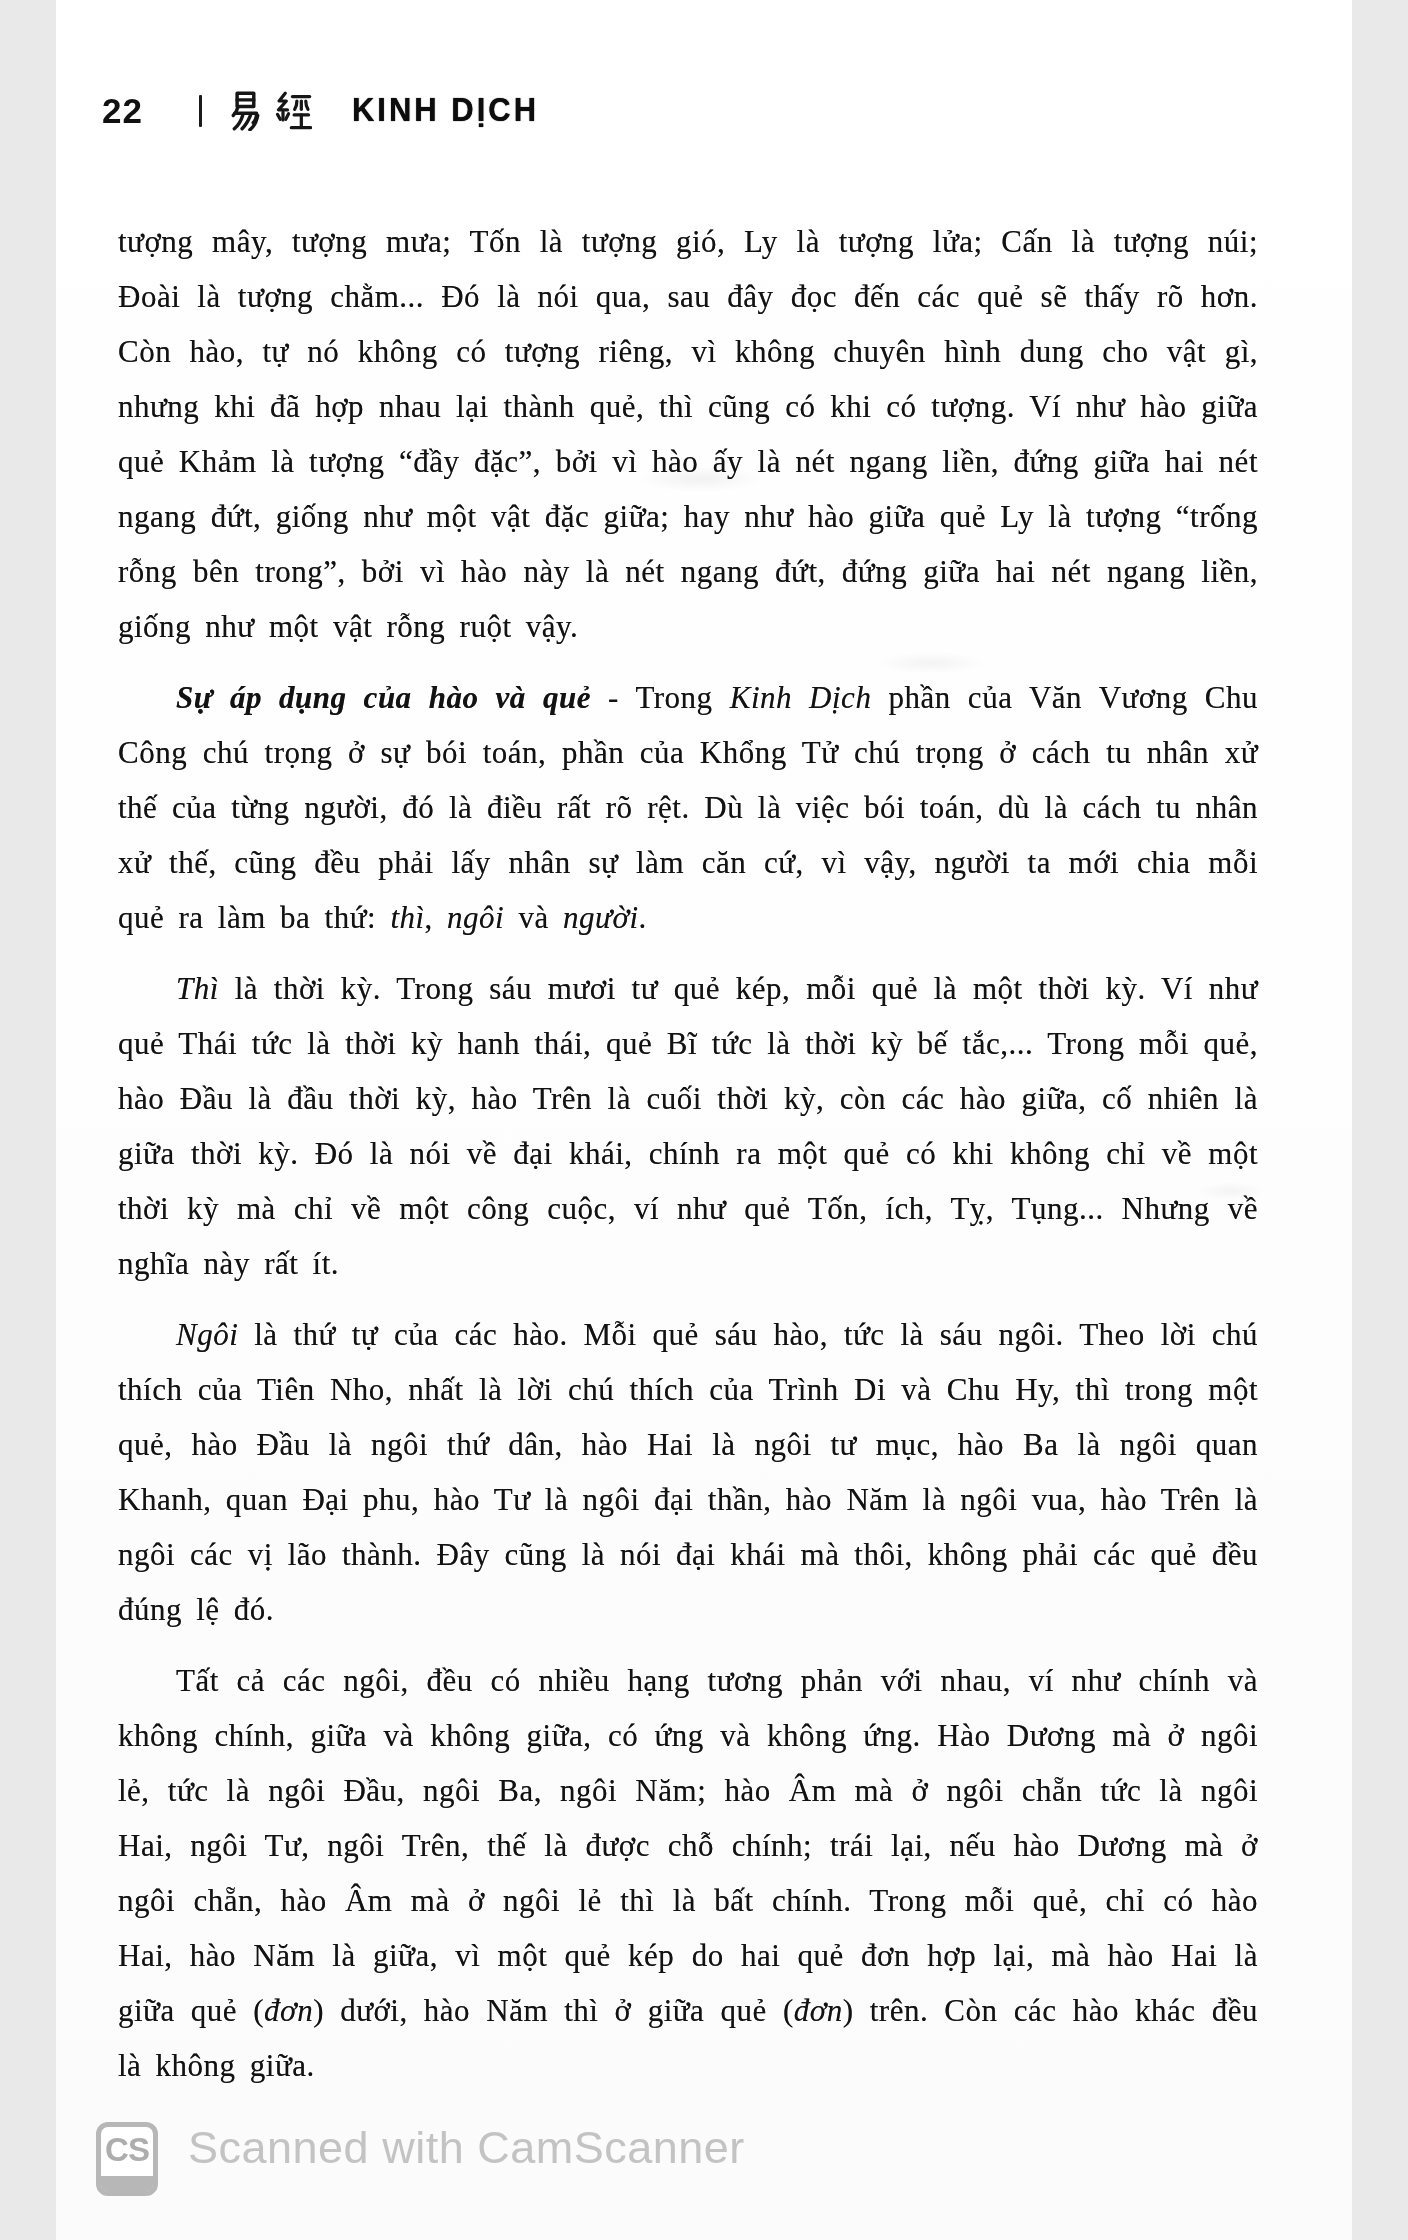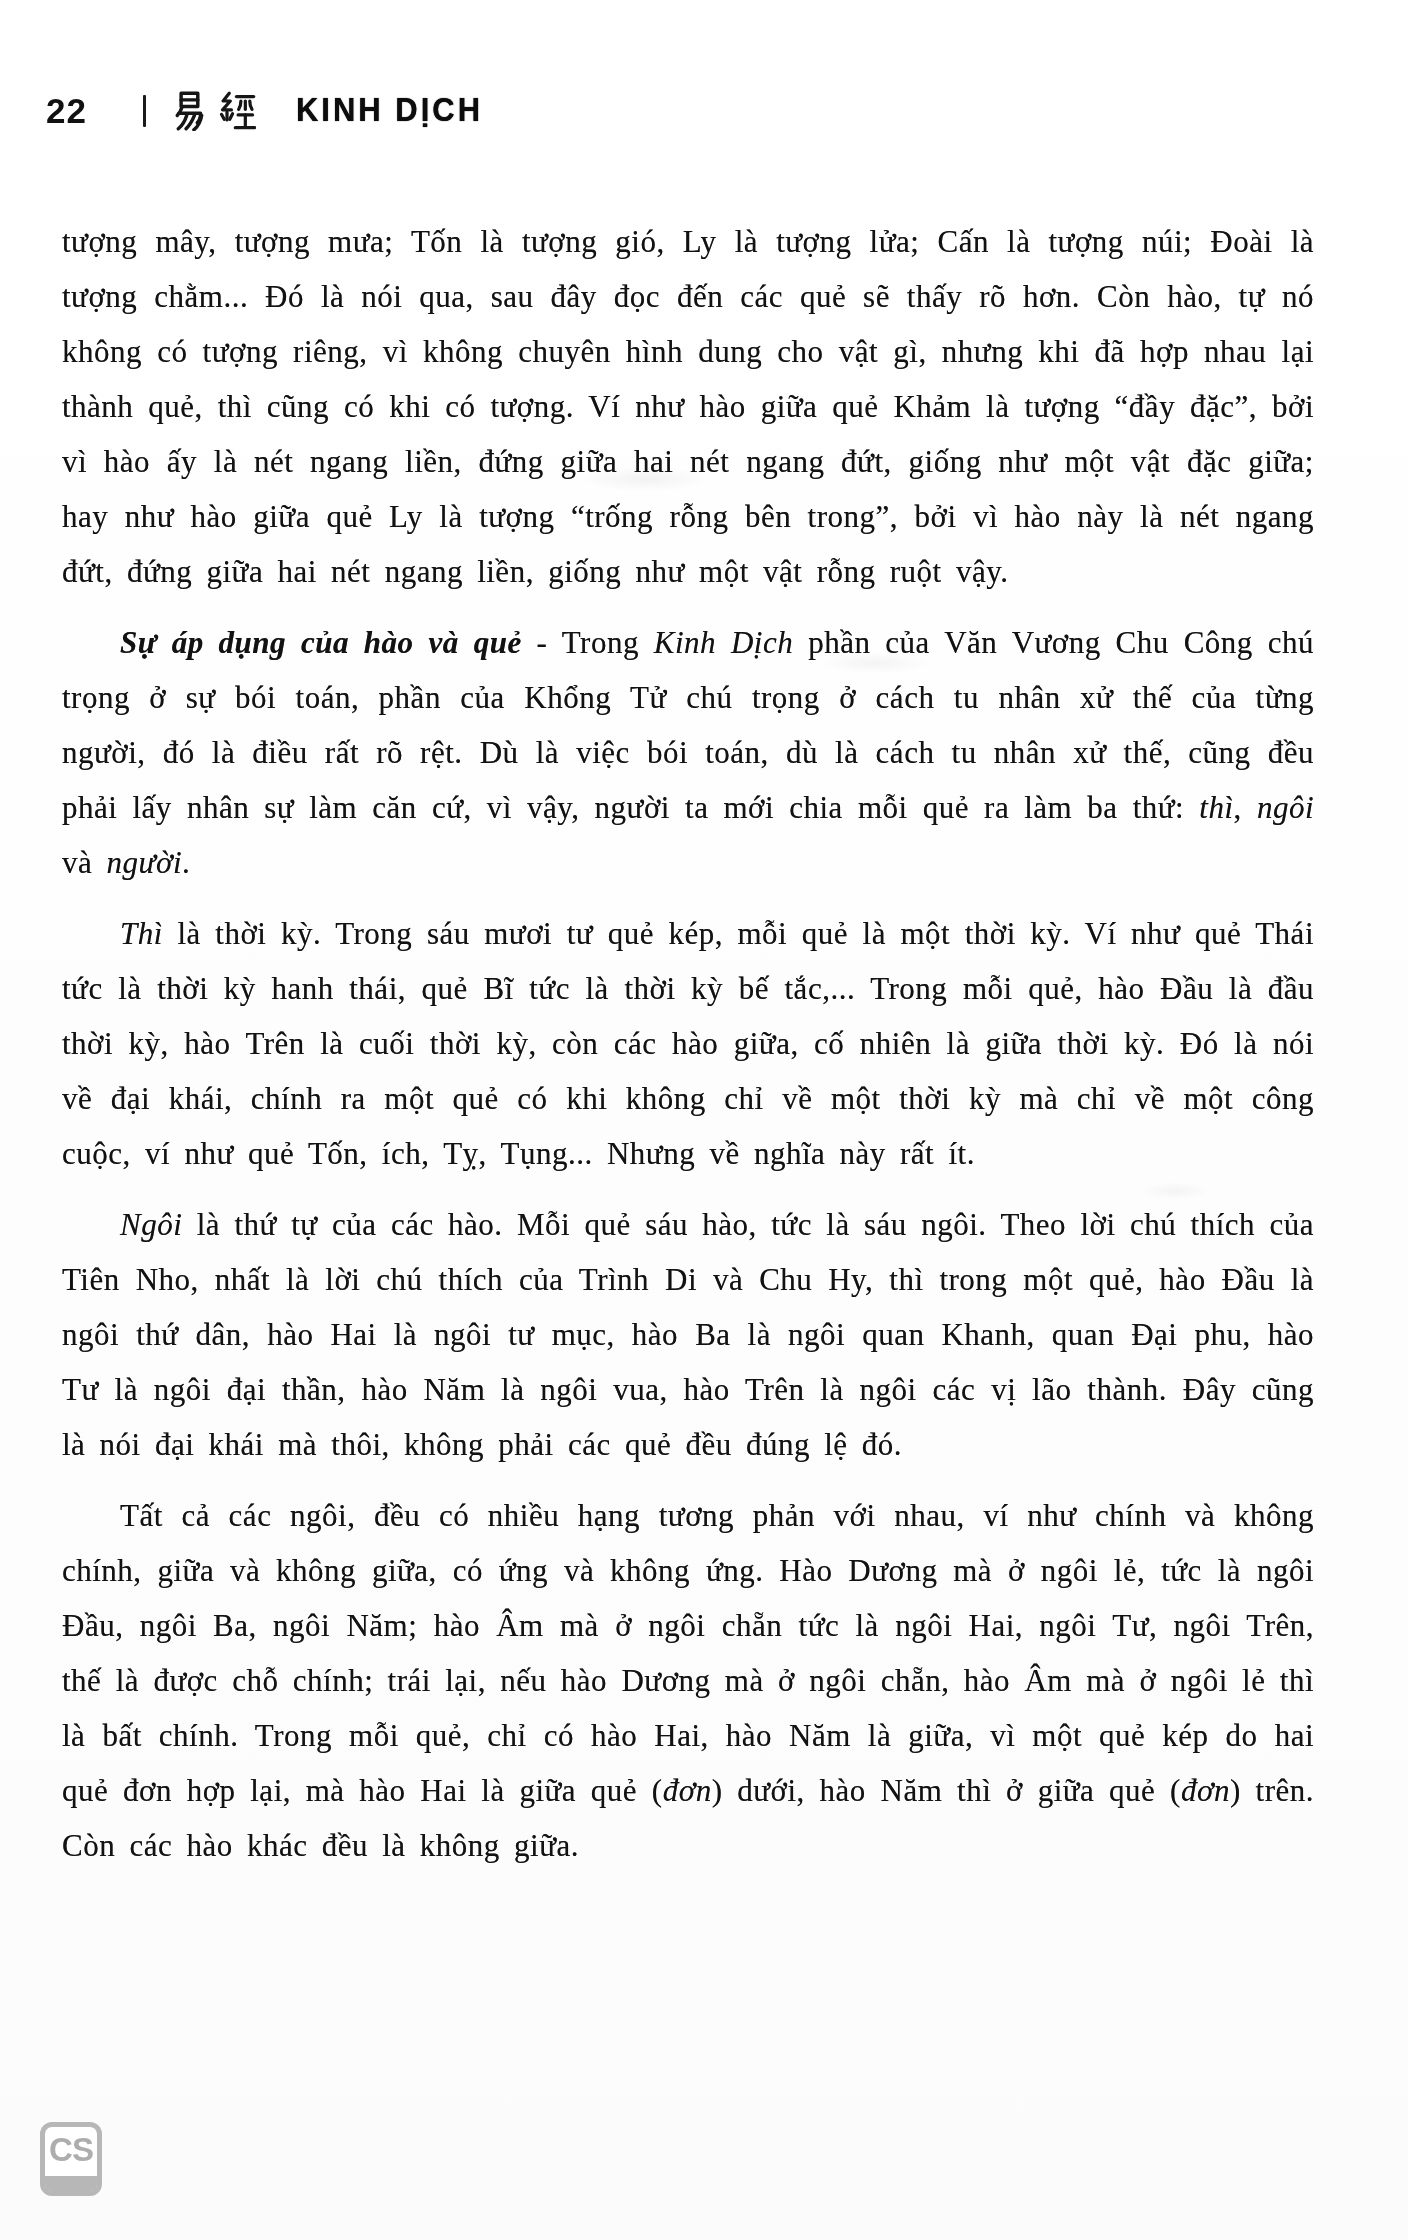--- a/index.html
+++ b/index.html
@@ -1,18 +1,18 @@
 <!DOCTYPE html>
 <html lang="vi"><head>
 <meta charset="utf-8">
 <style>
   html,body{margin:0;padding:0;background:#e9e9e9;}
   .page{
     position:relative;
-    width:1408px;height:2240px;
+    width:1296px;height:2240px;
     margin:0 auto;
     background:linear-gradient(180deg,#ffffff 0%,#fdfdfd 60%,#fbfbfb 100%);
     overflow:hidden;
     font-family:"Liberation Serif","DejaVu Serif",serif;
     color:#151515;
   }
   
   .hdr{
     position:absolute;top:92px;left:46px;
     display:flex;align-items:center;
@@ -147,15 +147,16 @@
 
   <div class="smudge s1"></div>
   <div class="smudge s2"></div>
   <div class="smudge s3"></div>
 
   <div class="ftr">
     <div class="cs-logo">
       <span class="cs-txt">CS</span>
       <div class="cs-band"></div>
     </div>
+    <span class="ftr-label">Scanned with CamScanner</span>
   </div>
 
 </div>
 
 </body></html>

